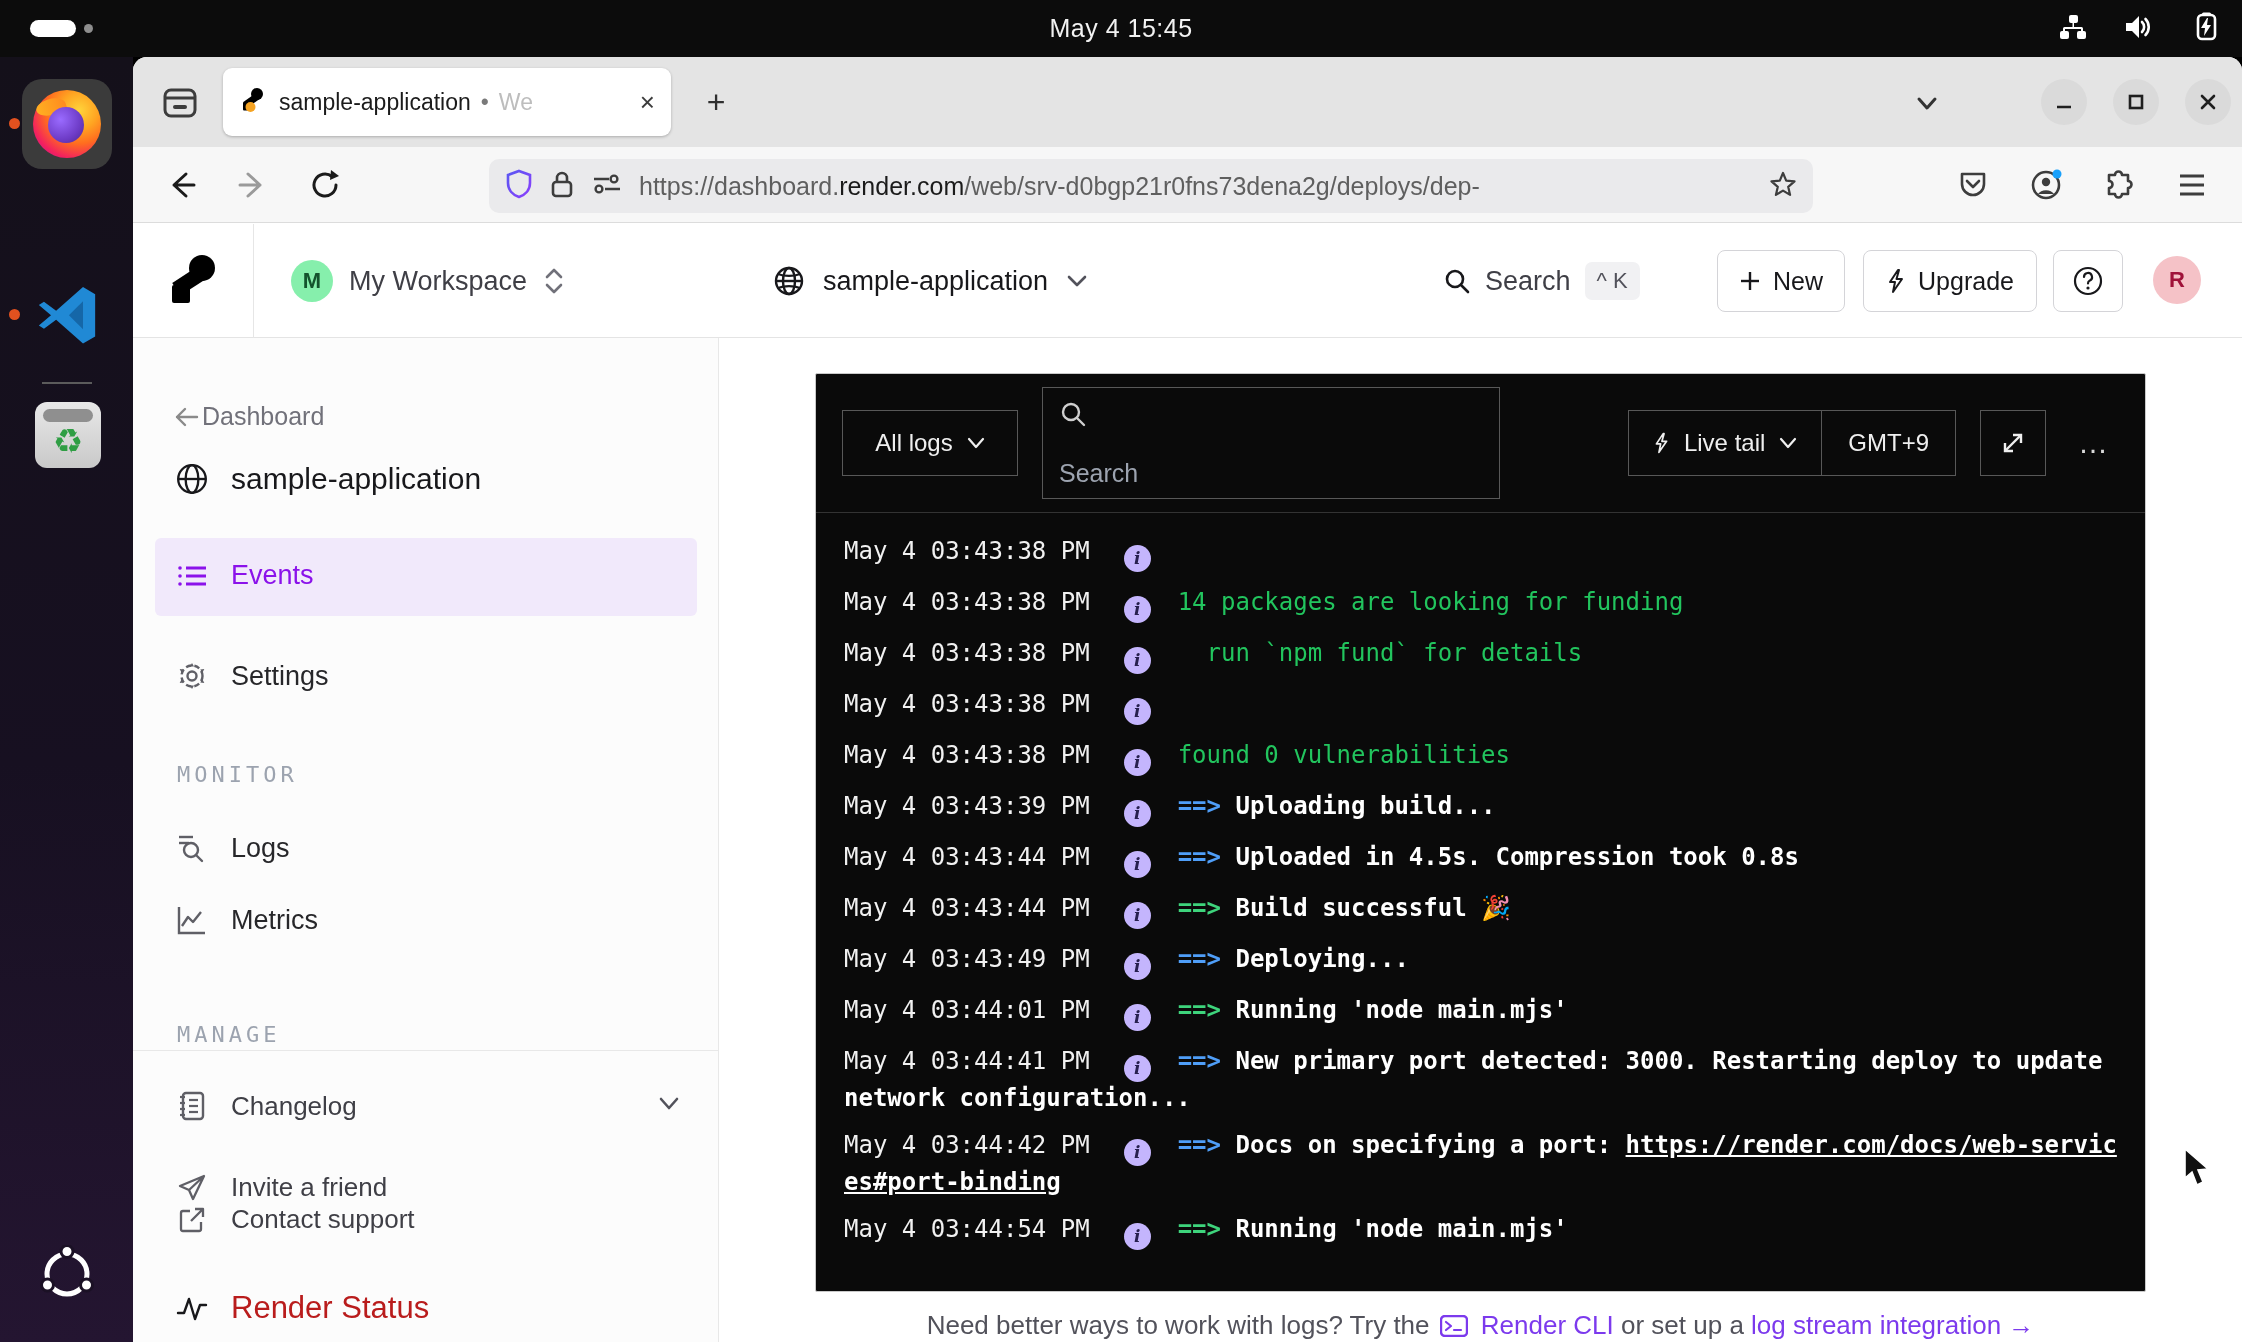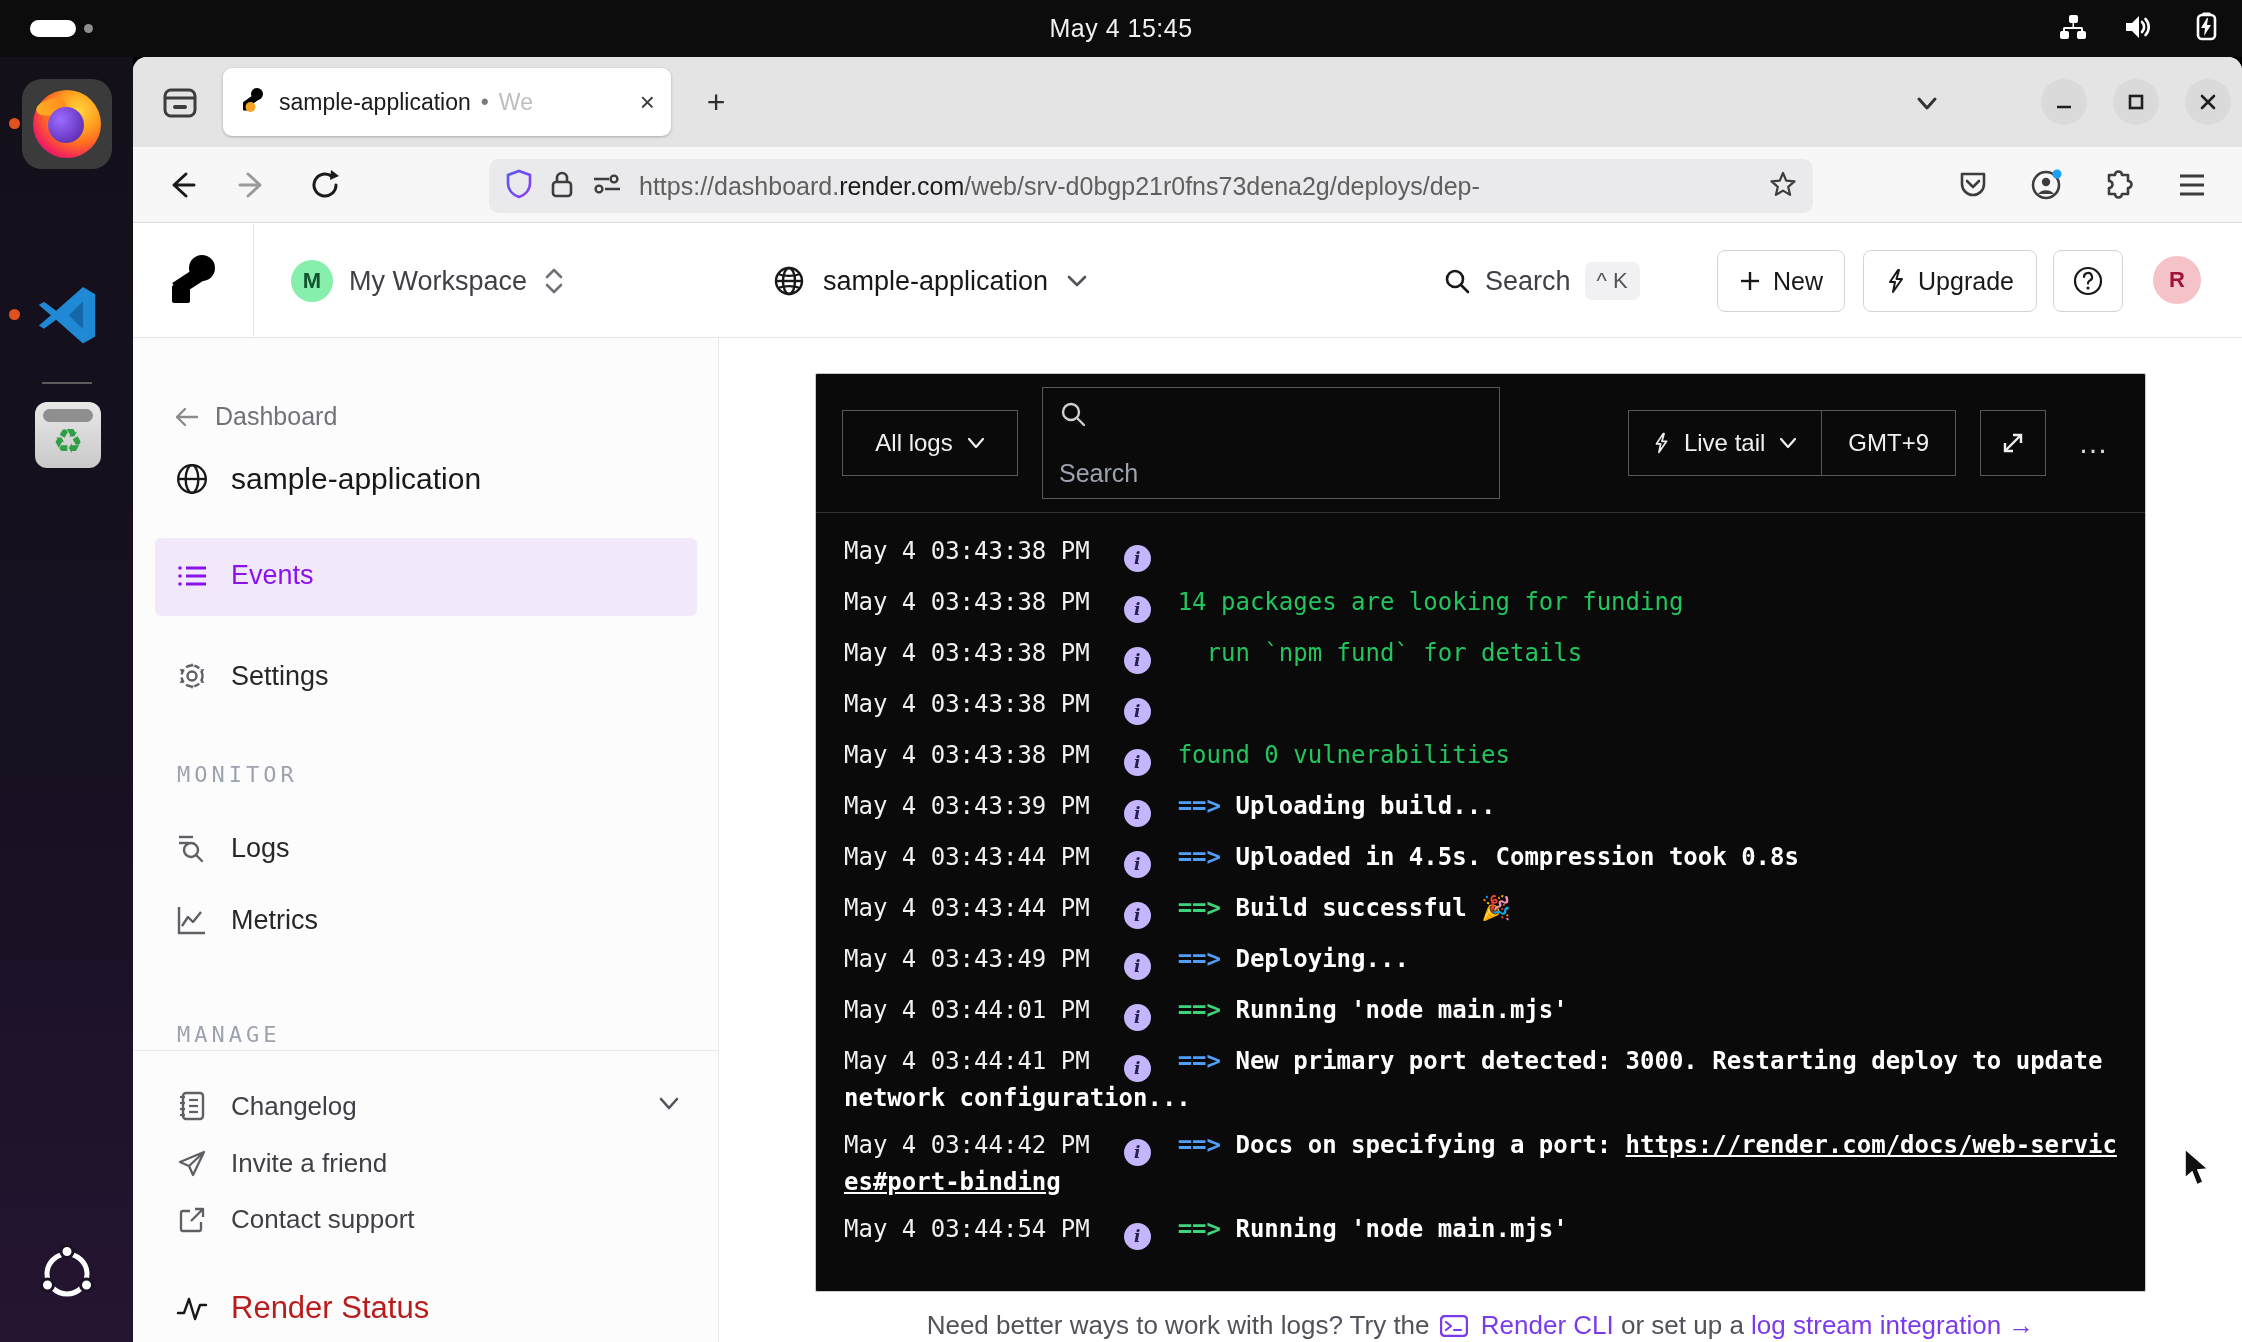--- a/index.html
+++ b/index.html
@@ -81,35 +81,35 @@
           display:flex; align-items:center; justify-content:center; gap:12px; font-size:25px; color:#18181b; }
   #btn-new { left:1584px; width:128px; }
   #btn-upg { left:1730px; width:174px; }
   #btn-help { left:1920px; width:70px; }
   #user-av { position:absolute; left:2020px; top:32px; background:#f5c2c7; color:#9f1239; width:48px; height:48px; }
 
   
   #sidebar { position:absolute; left:0; top:114px; width:586px; height:1004px; background:#fcfcfc; border-right:1px solid #e8e8e8; }
   .side-row { position:absolute; left:42px; display:flex; align-items:center; gap:22px; }
   .side-ic { width:34px; display:flex; justify-content:center; }
-  #sb-back { top:64px; color:#71717a; font-size:25px; gap:16px; }
+  #sb-back { top:64px; color:#71717a; font-size:25px; gap:3px; }
   #sb-svc { top:122px; }
   #sb-svc span { font-size:30px; font-weight:500; color:#18181b; }
   #sb-events-hl { position:absolute; left:22px; top:200px; width:542px; height:78px; background:#f1e9fb; border-radius:6px; }
   #sb-events { top:222px; }
   #sb-events span { font-size:27px; color:#8b12ea; }
   #sb-settings { top:322px; }
   .side-lbl { position:absolute; left:44px; font-family:"DejaVu Sans Mono", monospace; font-size:22px;
               letter-spacing:4px; color:#9ca3af; }
   #lbl-monitor { top:424px; }
   .side-item span { font-size:27px; color:#27272a; }
   #sb-logs { top:494px; } #sb-metrics { top:566px; }
   #lbl-manage { top:684px; }
   .side-div { position:absolute; left:0; top:712px; width:585px; height:1px; background:#e8e8e8; }
-  #sb-changelog { top:752px; } #sb-invite { top:810px; } #sb-contact { top:866px; }
+  #sb-changelog { top:752px; } #sb-invite { top:834px; } #sb-contact { top:866px; }
   #sb-changelog span, #sb-invite span, #sb-contact span { font-size:26px; color:#3f3f46; }
   #sb-chg-chv { position:absolute; left:524px; top:758px; }
   #sb-status { top:952px; }
   #sb-status span { font-size:31px; color:#b91c1c; }
 
   
   #main { position:absolute; left:586px; top:114px; width:1523px; height:1004px; background:#fff; }
   #logpanel { position:absolute; left:96px; top:35px; width:1331px; height:919px; background:#0a0a0a;
               border:1px solid #c9c9c9; border-radius:2px; }
   #ltoolbar { position:absolute; left:0; top:0; width:100%; height:139px; border-bottom:1px solid #333;

